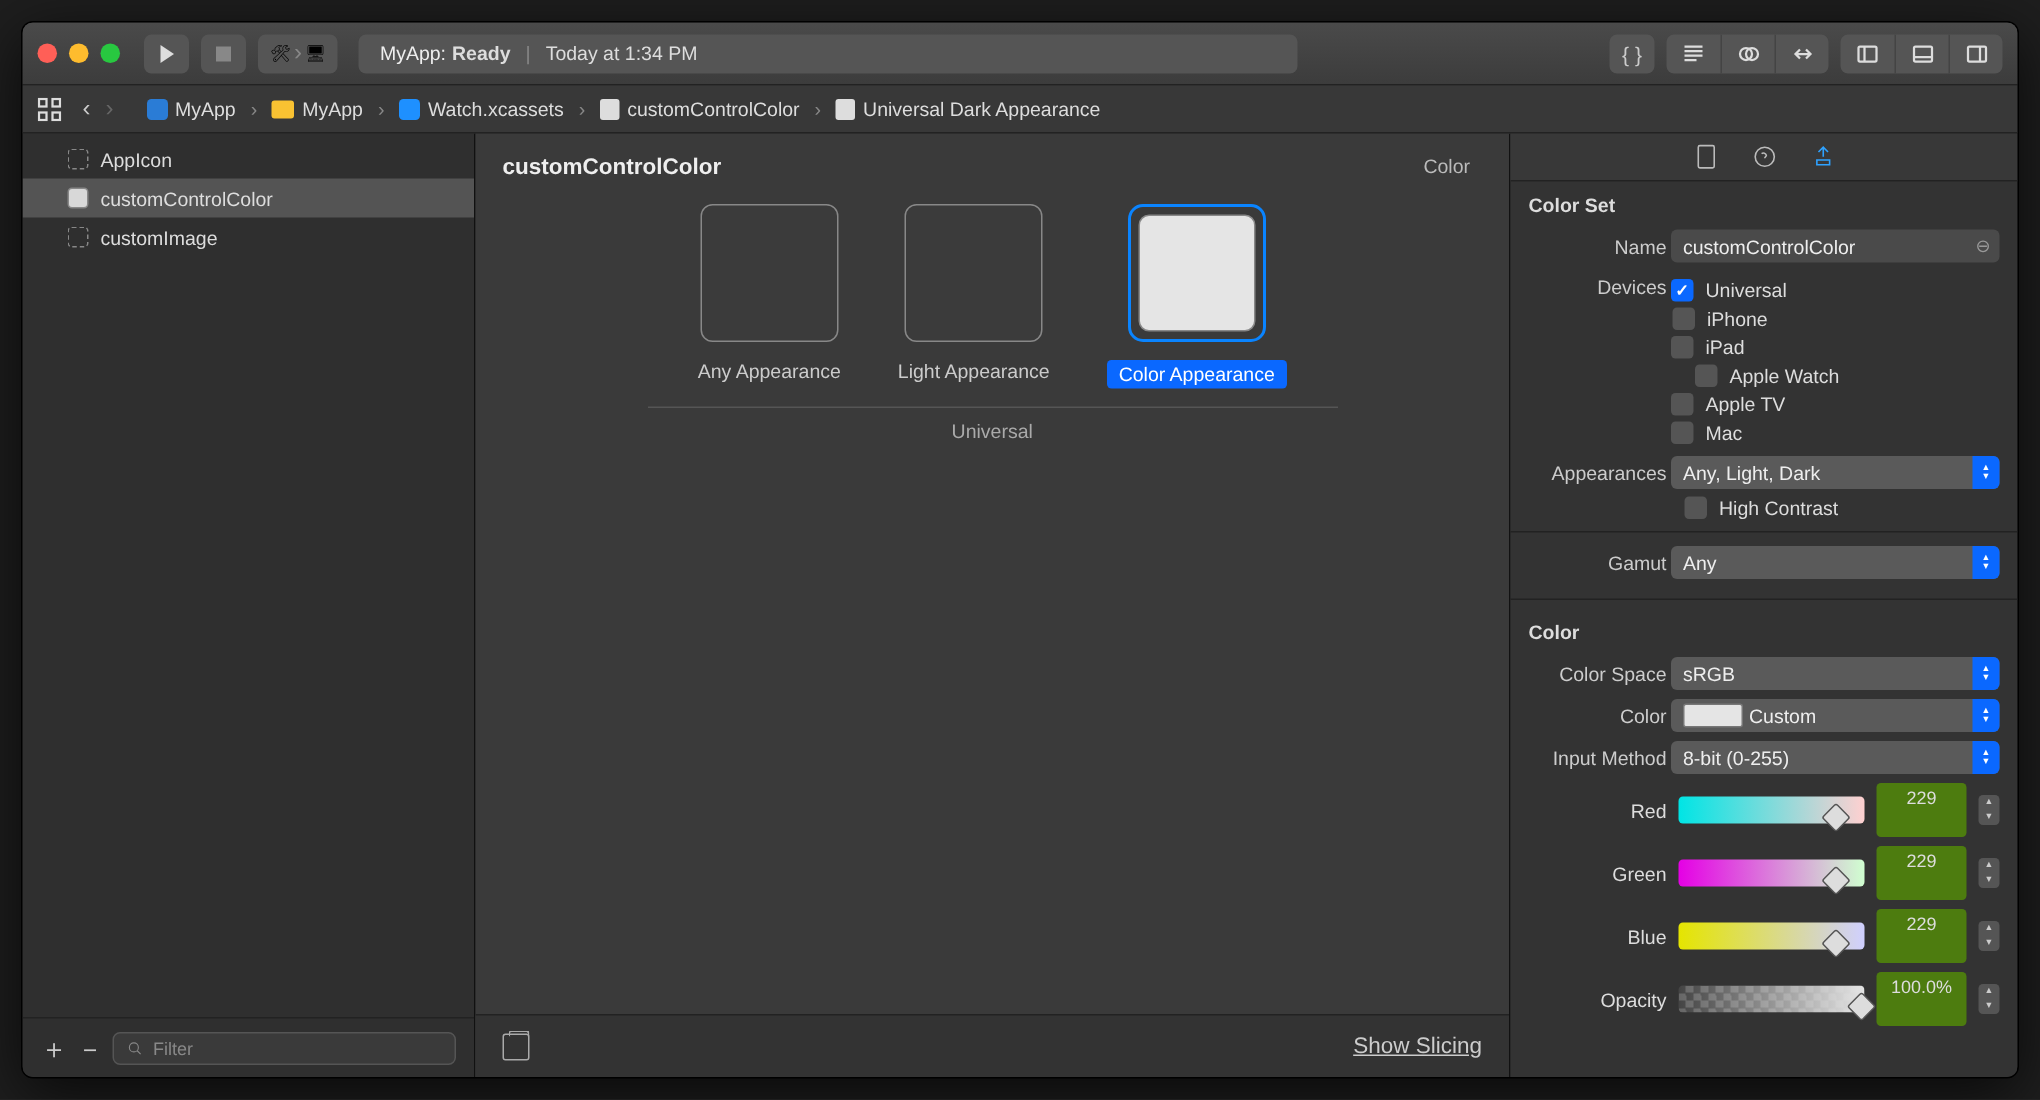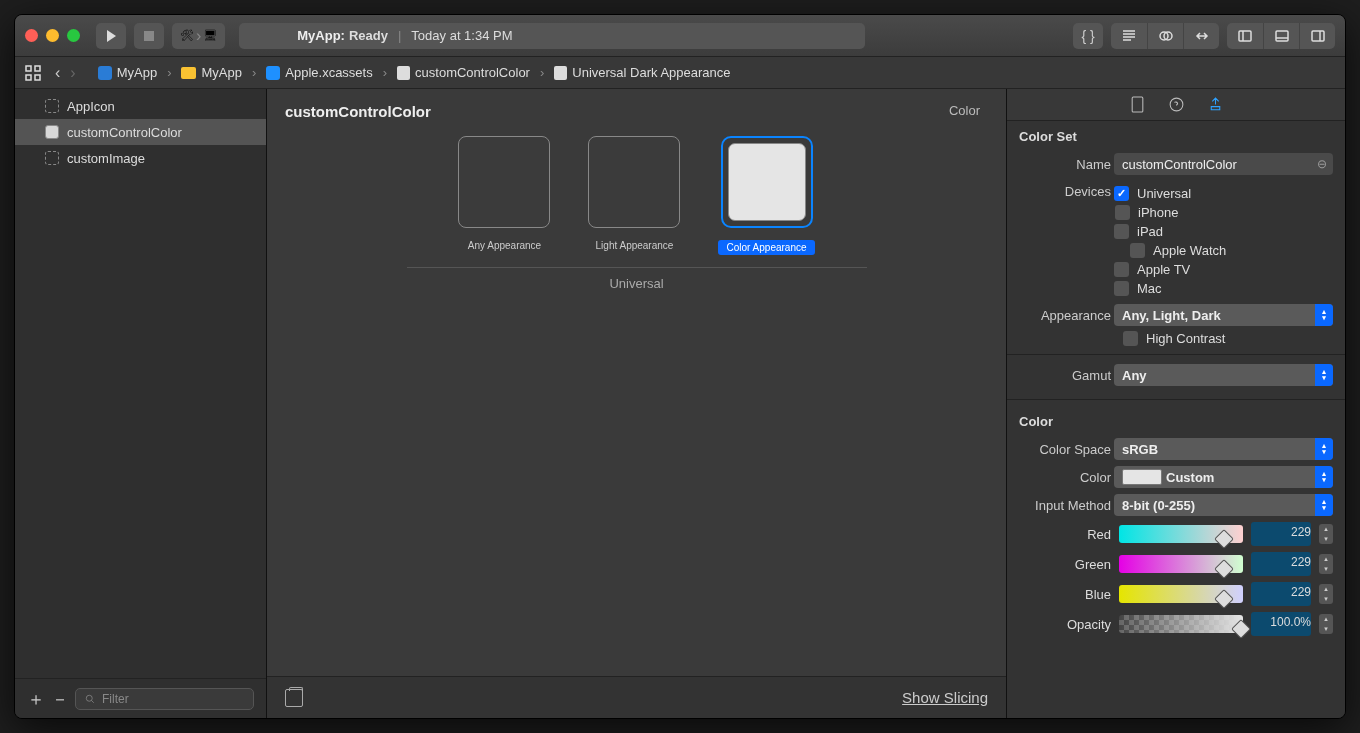--- a/index.html
+++ b/index.html
@@ -9,94 +9,94 @@
 .window { position: absolute; top: 14px; left: 14px; width: 1332px; height: 705px; background: #2a2a2a; border-radius: 8px; box-shadow: 0 10px 40px rgba(0,0,0,.7); overflow: hidden; display:flex; flex-direction:column; border: 1px solid #000;}
 
 
 .titlebar { height: 42px; background: linear-gradient(#4a4a4a,#3c3c3c); display:flex; align-items:center; padding: 0 10px; gap:8px; border-bottom:1px solid #222;}
 .traffic { display:flex; gap:8px; margin-right:8px;}
 .traffic span { width:13px; height:13px; border-radius:50%; display:block;}
 .t-close{background:#ff5f57;} .t-min{background:#febc2e;} .t-max{background:#28c840;}
 .tb-btn { background:#555; border-radius:5px; height:26px; display:flex; align-items:center; justify-content:center; color:#ccc; font-size:14px;}
 .tb-square{width:30px;}
 .activity { flex:0 0 auto; background:#555; border-radius:5px; height:26px; width:626px; display:flex; align-items:center; color:#ddd; font-size:13px; padding:0 14px; margin:0 6px;}
-.activity .bold{font-weight:700; color:#eee;margin-left:44px;}
+.activity .bold{font-weight:400; color:#eee;}
 .activity .sep{margin:0 10px; color:#888;}
 .tb-spacer{flex:1;}
 .tb-seg{display:flex; background:#555; border-radius:5px; height:26px; overflow:hidden;}
 .tb-seg > div{width:36px; display:flex;align-items:center;justify-content:center;border-left:1px solid #444;}
 .tb-seg > div:first-child{border-left:none;}
 .icon{width:16px;height:16px;fill:none;stroke:#ddd;stroke-width:1.5;}
 .schema{display:flex;align-items:center;gap:2px; background:#555; border-radius:5px; height:26px; padding:0 8px;}
 
 
 .crumbbar{height:32px; background:#383838; border-bottom:1px solid #222; display:flex; align-items:center; padding:0 10px; gap:4px; color:#ddd; font-size:13px;}
 .crumb{display:flex; align-items:center; gap:5px; padding:2px 4px;}
 .chev{color:#888; margin:0 2px;}
 .folder-icon{width:15px;height:12px; background:#f9c232; border-radius:2px; position:relative;}
 .file-icon{width:13px;height:14px; background:#ddd; border-radius:2px;}
 .proj-icon{width:14px;height:14px; background:#2a7cd6; border-radius:3px;}
 
 
 .body{flex:1; display:flex; overflow:hidden;}
-.nav{width:252px; background:#2f2f2f; border-right:1px solid #111; display:flex; flex-direction:column;}
+.nav{width:302px; background:#2f2f2f; border-right:1px solid #111; display:flex; flex-direction:column;}
 .nav-list{flex:1; padding-top:4px;}
 .nav-item{display:flex; align-items:center; gap:8px; padding:4px 12px 4px 30px; color:#ddd; font-size:13px; height:26px;}
 .nav-item.selected{background:#545454;}
 .nav-swatch{width:14px;height:14px; border-radius:3px; border:1px dashed #888;}
 .nav-swatch.solid{border:1px solid #888; background:#d8d8d8;}
 .nav-bottom{height:40px; border-top:1px solid #222; display:flex; align-items:center; gap:10px; padding:0 12px;}
 .nav-bottom .plus,.nav-bottom .minus{color:#ccc; font-size:18px; width:14px; text-align:center; cursor:pointer;}
 .filter{flex:1; background:#3a3a3a; border:1px solid #555; border-radius:5px; height:22px; display:flex; align-items:center; padding:0 8px; color:#888; font-size:12px; gap:6px;}
 
 
 .editor{flex:1; background:#3a3a3a; display:flex; flex-direction:column; border-right:1px solid #111;}
 .editor-head{display:flex; justify-content:space-between; padding:14px 26px 10px 18px; color:#ccc;}
 .editor-head .title{font-weight:600; font-size:15px; color:#eee;}
 .editor-head .kind{font-size:13px; color:#bbb;}
 .swatches{display:flex; gap:38px; justify-content:center; padding:6px 0 12px;}
 .swatch-col{display:flex; flex-direction:column; align-items:center; gap:12px;}
 .swatch{width:92px;height:92px; border:1px solid #888; border-radius:8px; background:#3b3b3b;}
 .swatch.sel-outer{padding:5px; border:2px solid #0a84ff; border-radius:10px; background:transparent;}
 .swatch.sel-outer .inner{width:100%;height:100%; border:1px solid #888; border-radius:7px; background:#e5e5e5;}
-.swatch-label{font-size:10px; color:#ccc;}
+.swatch-label{font-size:13px; color:#ccc;}
 .swatch-label.selected{background:#0a68ff; color:#fff; padding:2px 8px; border-radius:3px;}
 .universal-row{text-align:center; color:#aaa; border-top:1px solid #555; width:460px; margin:0 auto; padding-top:8px; font-size:13px;}
 .editor-bottom{margin-top:auto; height:42px; border-top:1px solid #222; display:flex; align-items:center; justify-content:space-between; padding:0 18px; color:#ccc; background:#333;}
 .grid-icon{width:18px; height:18px; border:1px solid #aaa; border-radius:2px; position:relative;}
 .grid-icon::after{content:""; position:absolute; top:-3px; left:3px; width:12px; height:3px; border:1px solid #aaa; border-bottom:none; border-radius:2px 2px 0 0;}
 
 
 .inspector{width:338px; background:#333; display:flex; flex-direction:column; color:#ddd; font-size:13px;}
 .insp-tabs{height:32px; background:#383838; border-bottom:1px solid #222; display:flex; align-items:center; justify-content:center; gap:22px;}
 .insp-tabs svg{width:17px;height:17px;}
 .section-title{font-weight:600; padding:8px 12px 6px; color:#ddd; font-size:13px;}
 .form-row{display:flex; align-items:center; padding:3px 12px; gap:3px;}
 .form-label{width:92px; text-align:right; color:#ccc; font-size:13px;}
 .text-field{flex:1; background:#4a4a4a; height:22px; border-radius:4px; display:flex; align-items:center; padding:0 8px; color:#eee; font-size:13px; position:relative;}
 .text-field .clear{position:absolute; right:6px; color:#999; font-size:12px;}
 .check-row{display:flex; align-items:center; gap:8px; padding:2px 12px 2px 116px; color:#ddd;}
 .checkbox{width:15px;height:15px; border-radius:3px; background:#555; display:flex; align-items:center; justify-content:center;}
 .checkbox.checked{background:#0a68ff;}
 .checkbox.checked::after{content:"✓"; color:#fff; font-size:11px; font-weight:bold;}
-.select{flex:1; background:#5a5a5a; height:22px; border-radius:4px; display:flex; align-items:center; padding:0 8px; position:relative; color:#eee;font-weight:bold;}
+.select{flex:1; background:#5a5a5a; height:22px; border-radius:4px; display:flex; align-items:center; padding:0 8px; position:relative; color:#eee;}
 .select .arrows{position:absolute; right:0; top:0; width:18px; height:100%; background:#0a68ff; border-radius:0 4px 4px 0; display:flex; flex-direction:column; align-items:center; justify-content:center;}
 .select .arrows::before{content:"▴"; font-size:7px; color:#fff; line-height:6px;}
 .select .arrows::after{content:"▾"; font-size:7px; color:#fff; line-height:6px;}
 .divider{height:1px; background:#222; margin:6px 0;}
 
 .slider-row{display:flex; align-items:center; padding:3px 12px; gap:8px;}
 .slider-label{width:92px; text-align:right;}
 .slider-track{flex:1; height:18px; border-radius:3px; position:relative;}
 .slider-track.red{background:linear-gradient(90deg,#00e5e5,#ffd0d0);}
 .slider-track.green{background:linear-gradient(90deg,#e500e5,#d0ffd0);}
 .slider-track.blue{background:linear-gradient(90deg,#e5e500,#d0d0ff);}
 .slider-track.opacity{background:linear-gradient(90deg, transparent, #e5e5e5), repeating-conic-gradient(#666 0 25%, #444 0 50%) 0 0/10px 10px;}
 .slider-thumb{position:absolute; top:7px; width:14px; height:14px; background:#ddd; border:1px solid #555; transform:translate(-50%,0) rotate(45deg); border-radius:2px;}
-.slider-val{width:60px; background:#0c4a6e; height:24px; border-radius:3px; text-align:right; line-height:20px; font-size:12px;}
+.slider-val{width:60px; background:#4d7c0f; height:36px; border-radius:3px; text-align:center; line-height:20px; font-size:12px;}
 .stepper{width:14px; height:20px; background:#555; border-radius:3px; display:flex; flex-direction:column;}
 .stepper::before{content:"▴"; font-size:7px; color:#ccc; text-align:center; line-height:10px;}
 .stepper::after{content:"▾"; font-size:7px; color:#ccc; text-align:center; line-height:10px;}
 .color-well{width:40px; height:16px; background:#e5e5e5; border:1px solid #777; border-radius:2px; margin-right:4px;}
 </style>
 </head>
 <body>
 
 <div class="window">
 
@@ -186,21 +186,21 @@
         <span>MyApp</span>
       </div>
     <span class="chev">›</span>
     <div class="crumb">
         <div class="folder-icon"></div>
         <span>MyApp</span>
       </div>
     <span class="chev">›</span>
     <div class="crumb">
         <div class="proj-icon" style="background:#1e90ff;"></div>
-        <span>Apple.xcassets</span>
+        <span>Watch.xcassets</span>
       </div>
     <span class="chev">›</span>
     <div class="crumb">
         <div class="file-icon"></div>
         <span>customControlColor</span>
       </div>
     <span class="chev">›</span>
     <div class="crumb">
         <div class="file-icon"></div>
         <span>Universal Dark Appearance</span>
@@ -312,21 +312,21 @@
               <span>Apple TV</span>
             </div>
           <div class="check-row" style="padding-left:0;">
               <div class="checkbox"></div>
               <span>Mac</span>
             </div>
         </div>
       </div>
 
       <div class="form-row">
-        <div class="form-label">Appearance</div>
+        <div class="form-label">Appearances</div>
         <div class="select">
             <span>Any, Light, Dark</span>
             <div class="arrows"></div>
           </div>
       </div>
       <div class="check-row">
           <div class="checkbox"></div>
           <span>High Contrast</span>
         </div>
 

